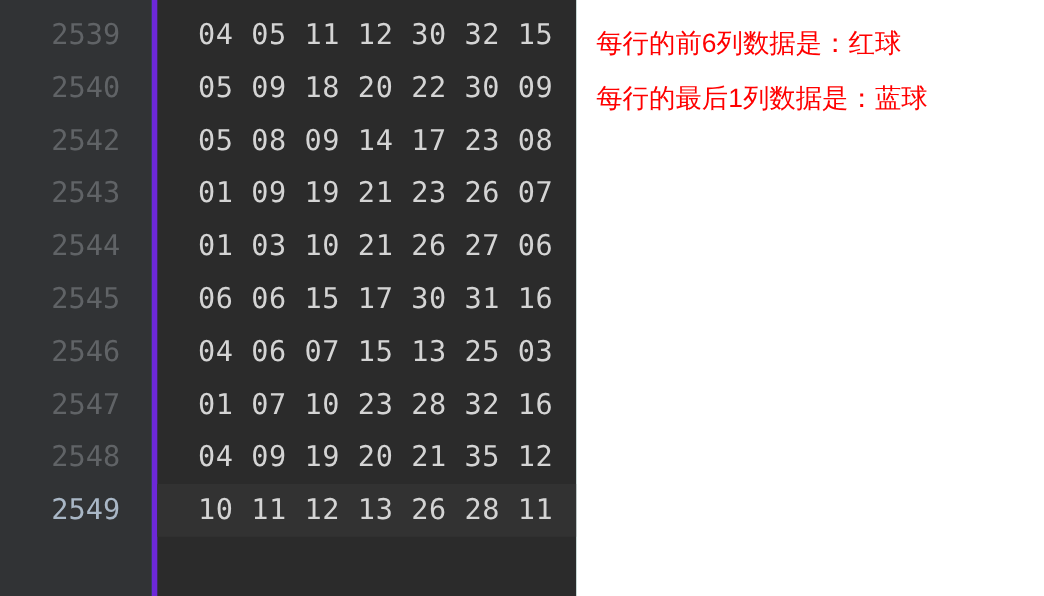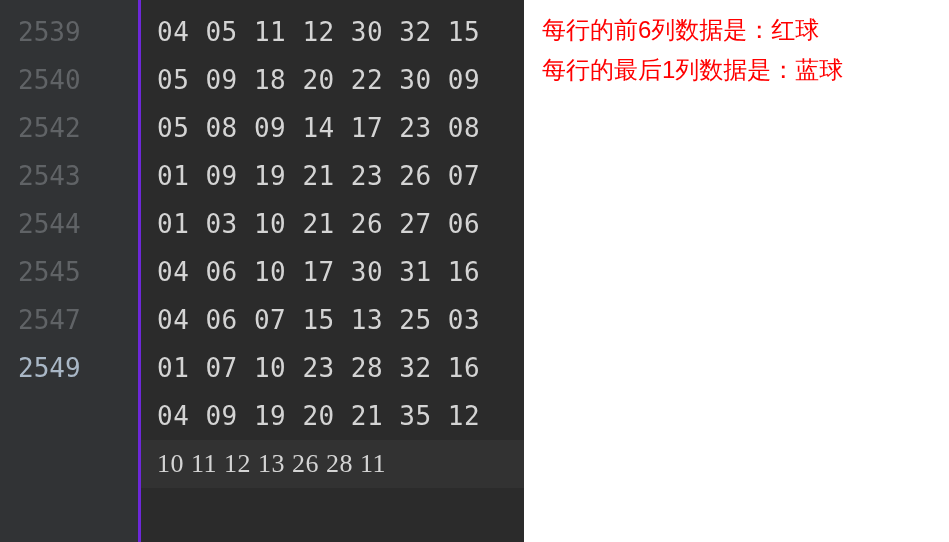--- a/index.html
+++ b/index.html
@@ -12,20 +12,21 @@
       height: 542px;
       background: #ffffff;
       display: flex;
       font-family: Consolas, Monaco, 'Courier New', monospace;
     }
     .editor {
       width: 524px;
       height: 542px;
       background: #14b8a6;
       display: flex;
+      text-align: center;
     }
     .gutter {
       width: 138px;
       background: #313335;
       padding-top: 8px;
       padding-left: 18px;
     }
     .line-num {
       color: #606366;
       font-size: 26px;
@@ -34,71 +35,73 @@
       font-family: Consolas, Monaco, monospace;
     }
     .line-num.active {
       color: #a9b7c6;
     }
     .code-area {
       flex: 1;
       background: #2b2b2b;
       padding-top: 8px;
       padding-left: 16px;
-      border-left: 3px solid #6d28d9;
+      border-left: 5px solid #6d28d9;
     }
     .code-line {
       color: #d4d4d4;
       font-size: 26px;
       line-height: 48px;
       height: 48px;
       font-family: Consolas, Monaco, monospace;
       letter-spacing: 0.5px;
       white-space: pre;
     }
     .code-line.active {
       background: #323232;
       margin-left: -16px;
       padding-left: 16px;
-      font-family: Liberation Serif, serif;
     }
     .annotation-panel {
       flex: 1;
       background: #ffffff;
       padding-top: 10px;
       padding-left: 18px;
     }
     .annotation-line {
       color: #ff0000;
       font-size: 24px;
       line-height: 40px;
       font-family: 'Microsoft YaHei', SimSun, sans-serif;
+      margin-top: 10px;
     }
   </style>
 </head>
 <body>
 
 <div class="editor">
   <div class="gutter">
     <div class="line-num">2539</div>
     <div class="line-num">2540</div>
     <div class="line-num">2542</div>
     <div class="line-num">2543</div>
     <div class="line-num">2544</div>
     <div class="line-num">2545</div>
+    <div class="line-num">2546</div>
     <div class="line-num">2547</div>
+    <div class="line-num">2548</div>
     <div class="line-num active">2549</div>
   </div>
   <div class="code-area">
     <div class="code-line">04 05 11 12 30 32 15</div>
     <div class="code-line">05 09 18 20 22 30 09</div>
     <div class="code-line">05 08 09 14 17 23 08</div>
     <div class="code-line">01 09 19 21 23 26 07</div>
     <div class="code-line">01 03 10 21 26 27 06</div>
-    <div class="code-line">04 06 10 17 30 31 16</div>
+    <div class="code-line">06 06 15 17 30 31 16</div>
     <div class="code-line">04 06 07 15 13 25 03</div>
     <div class="code-line">01 07 10 23 28 32 16</div>
     <div class="code-line">04 09 19 20 21 35 12</div>
     <div class="code-line active">10 11 12 13 26 28 11</div>
   </div>
 </div>
 
 <div class="annotation-panel">
   <div class="annotation-line">每行的前6列数据是：红球</div>
   <div class="annotation-line">每行的最后1列数据是：蓝球</div>

